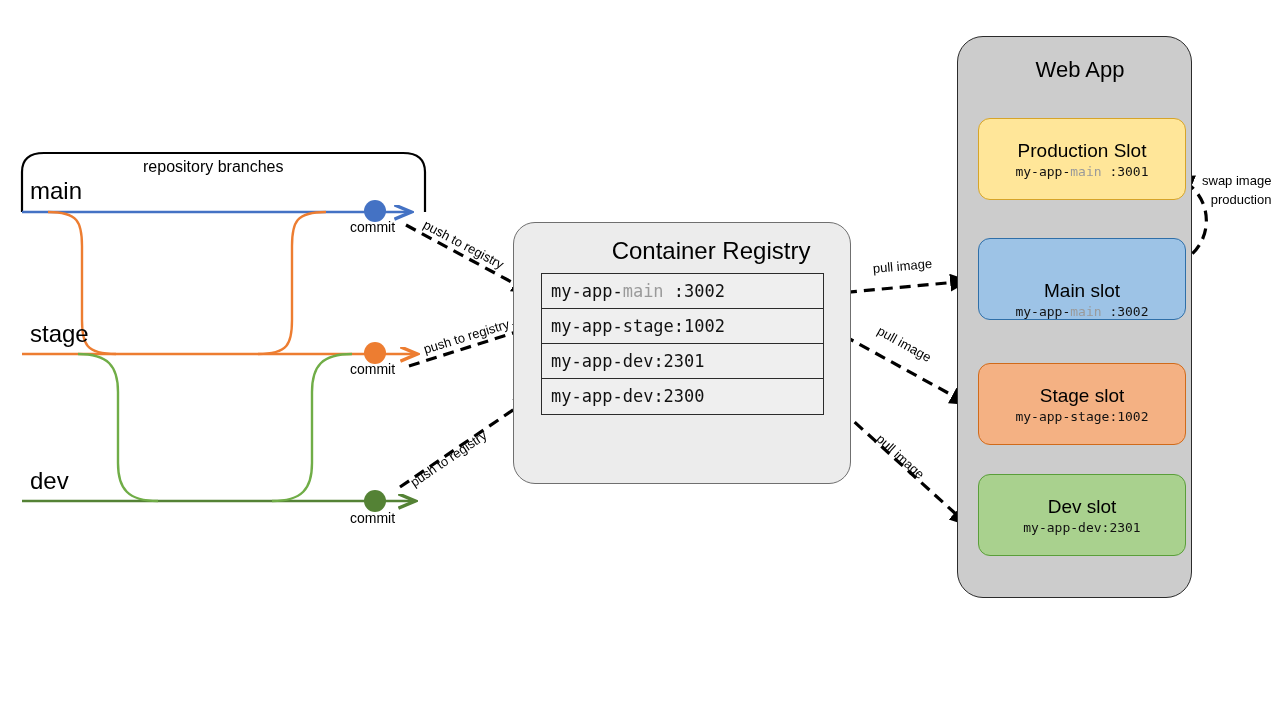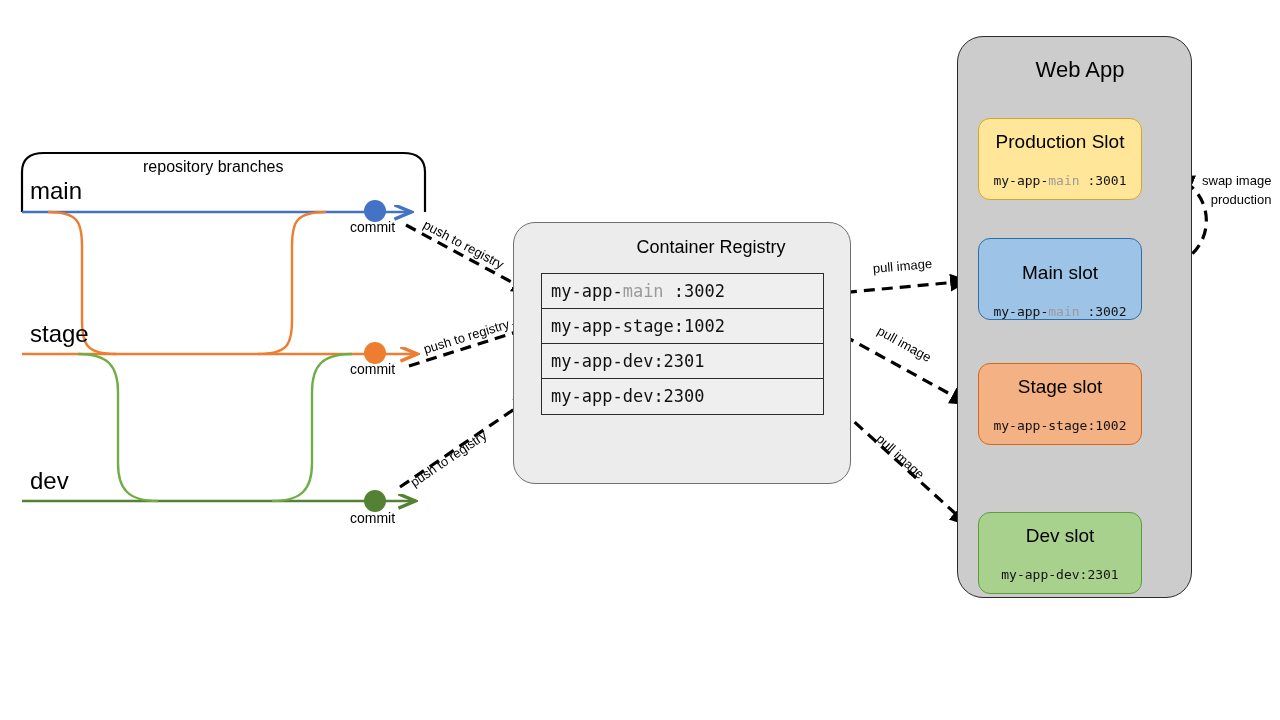--- a/index.html
+++ b/index.html
@@ -47,21 +47,21 @@
     background: #ececec;
     border: 1.6px solid #6f6f6f;
     border-radius: 22px;
     box-sizing: border-box;
   }
   #registry-title {
     position: absolute;
     left: 513px; top: 238px;
     width: 396px;
     text-align: center;
-    font-size: 18px;
+    font-size: 24px;
     color: #000;
   }
   #registry-table {
     position: absolute;
     left: 541px; top: 273px;
     width: 283px;
     border: 1.4px solid #2b2b2b;
     box-sizing: border-box;
     background: #efefef;
   }
@@ -91,35 +91,35 @@
     position: absolute;
     left: 957px; top: 58px;
     width: 246px;
     text-align: center;
     font-size: 22px;
     color: #000;
   }
   .slot {
     position: absolute;
     left: 978px;
-    width: 164px;
+    width: 208px;
     height: 82px;
     border-radius: 12px;
     box-sizing: border-box;
     display: flex;
     flex-direction: column;
     align-items: center;
     justify-content: center;
   }
   .slot-title { font-size: 19px; color: #000; }
-  .slot-sub   { font-size: 13px; color: #111; margin-top: 20px; }
+  .slot-sub   { font-size: 13px; color: #111; margin-top: 2px; }
   #slot-production { top: 118px;  background: #ffe699; border: 1.5px solid #d6a429; }
   #slot-main       { top: 238px;  background: #9dc3e6; border: 1.5px solid #2f6fa8; justify-content: flex-end; }
   #slot-stage      { top: 363px;  background: #f4b183; border: 1.5px solid #d06a1a; }
-  #slot-dev        { top: 512px;  background: #a9d18e; border: 1.5px solid #5a9e3a; }
+  #slot-dev        { top: 474px;  background: #a9d18e; border: 1.5px solid #5a9e3a; }
 
   
   #swap-label {
     position: absolute;
     left: 1202px; top: 172px;
     font-size: 13px;
     color: #000;
     text-align: right;
     line-height: 1.45;
   }

